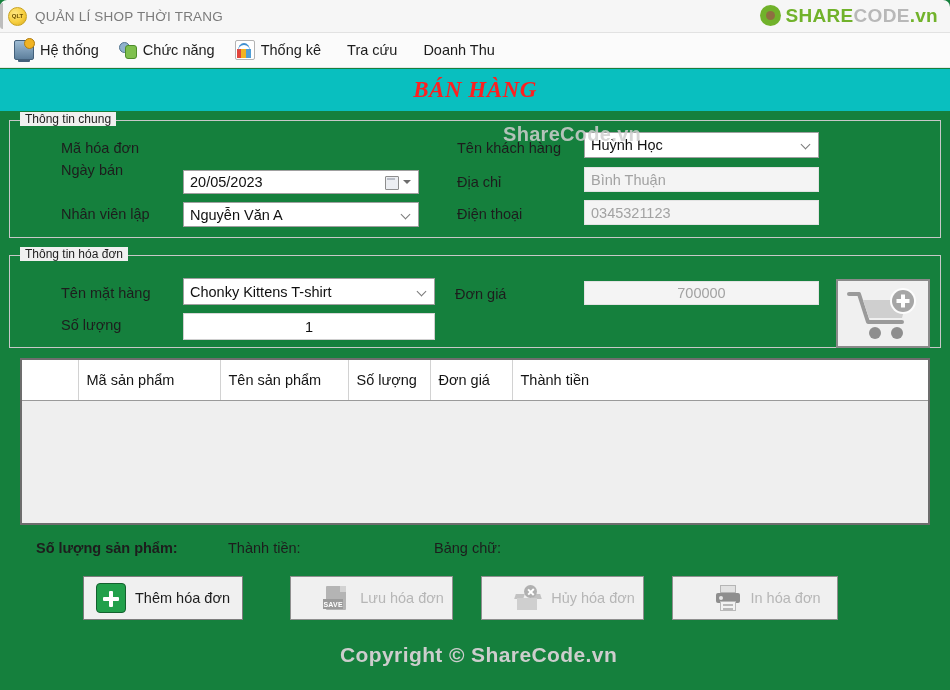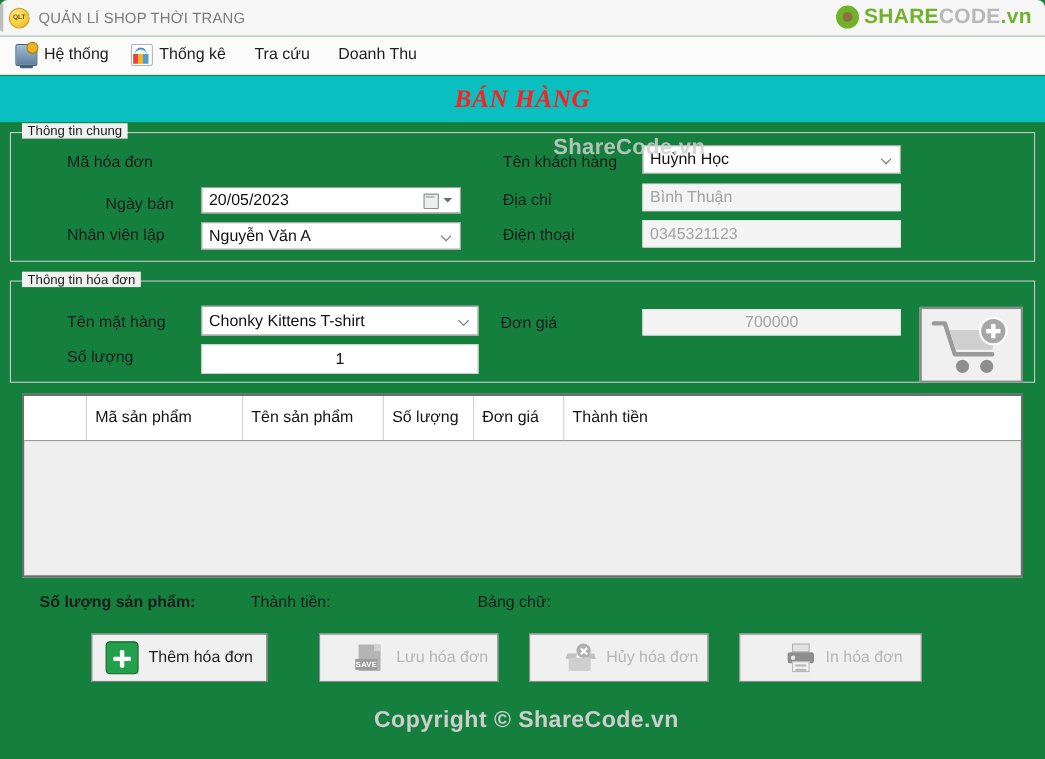--- a/index.html
+++ b/index.html
@@ -313,41 +313,45 @@
       <div class="brand-txt"><span class="brand-share">SHARE</span><span class="brand-code">CODE</span><span class="brand-vn">.vn</span></div>
     </div>
   </div>
 
   <div class="menubar">
     <div class="menu-item">
       <span class="mico ico-system"></span>
       <span>Hệ thống</span>
     </div>
     <div class="menu-item">
+      <span class="mico ico-func"></span>
+      <span>Chức năng</span>
+    </div>
+    <div class="menu-item">
       <span class="mico ico-chart"></span>
       <span>Thống kê</span>
     </div>
     <div class="menu-item plain">
       <span>Tra cứu</span>
     </div>
     <div class="menu-item plain">
       <span>Doanh Thu</span>
     </div>
   </div>
 
   <div class="band">
     <div class="band-title">BÁN HÀNG</div>
   </div>
 
   <div class="group" id="grp-general">
     <div class="legend">Thông tin chung</div>
   </div>
 
   <div class="lbl" style="left:61px;top:140px;">Mã hóa đơn</div>
-  <div class="lbl" style="left:61px;top:178px;margin-left:35px;">Ngày bán</div>
+  <div class="lbl" style="left:61px;top:162px;">Ngày bán</div>
   <div class="lbl" style="left:61px;top:206px;">Nhân viên lập</div>
 
   <div class="fld" style="left:183px;top:170px;width:236px;height:24px;">
     <span>20/05/2023</span>
     <span class="dateglyph"></span>
     <span class="caret"></span>
   </div>
 
   <div class="fld" style="left:183px;top:202px;width:236px;height:25px;">
     <span>Nguyễn Văn A</span>

